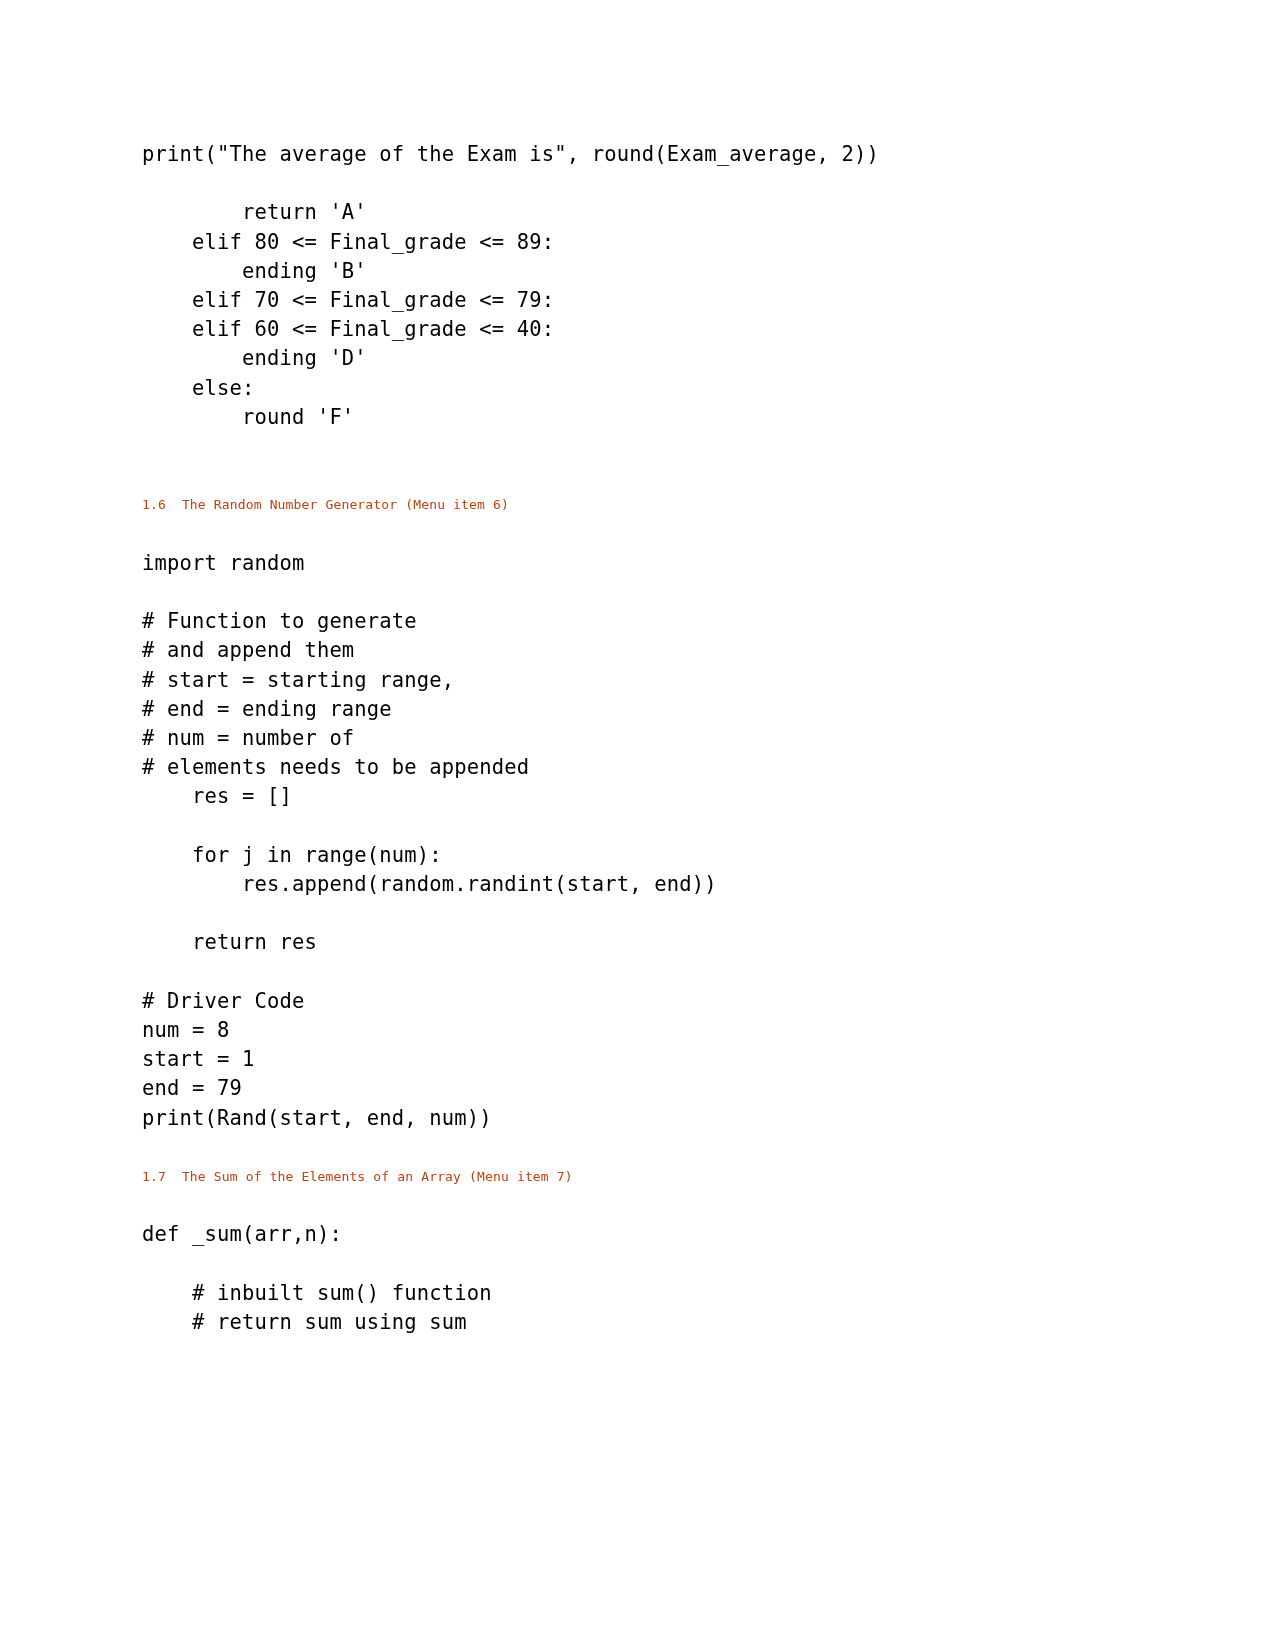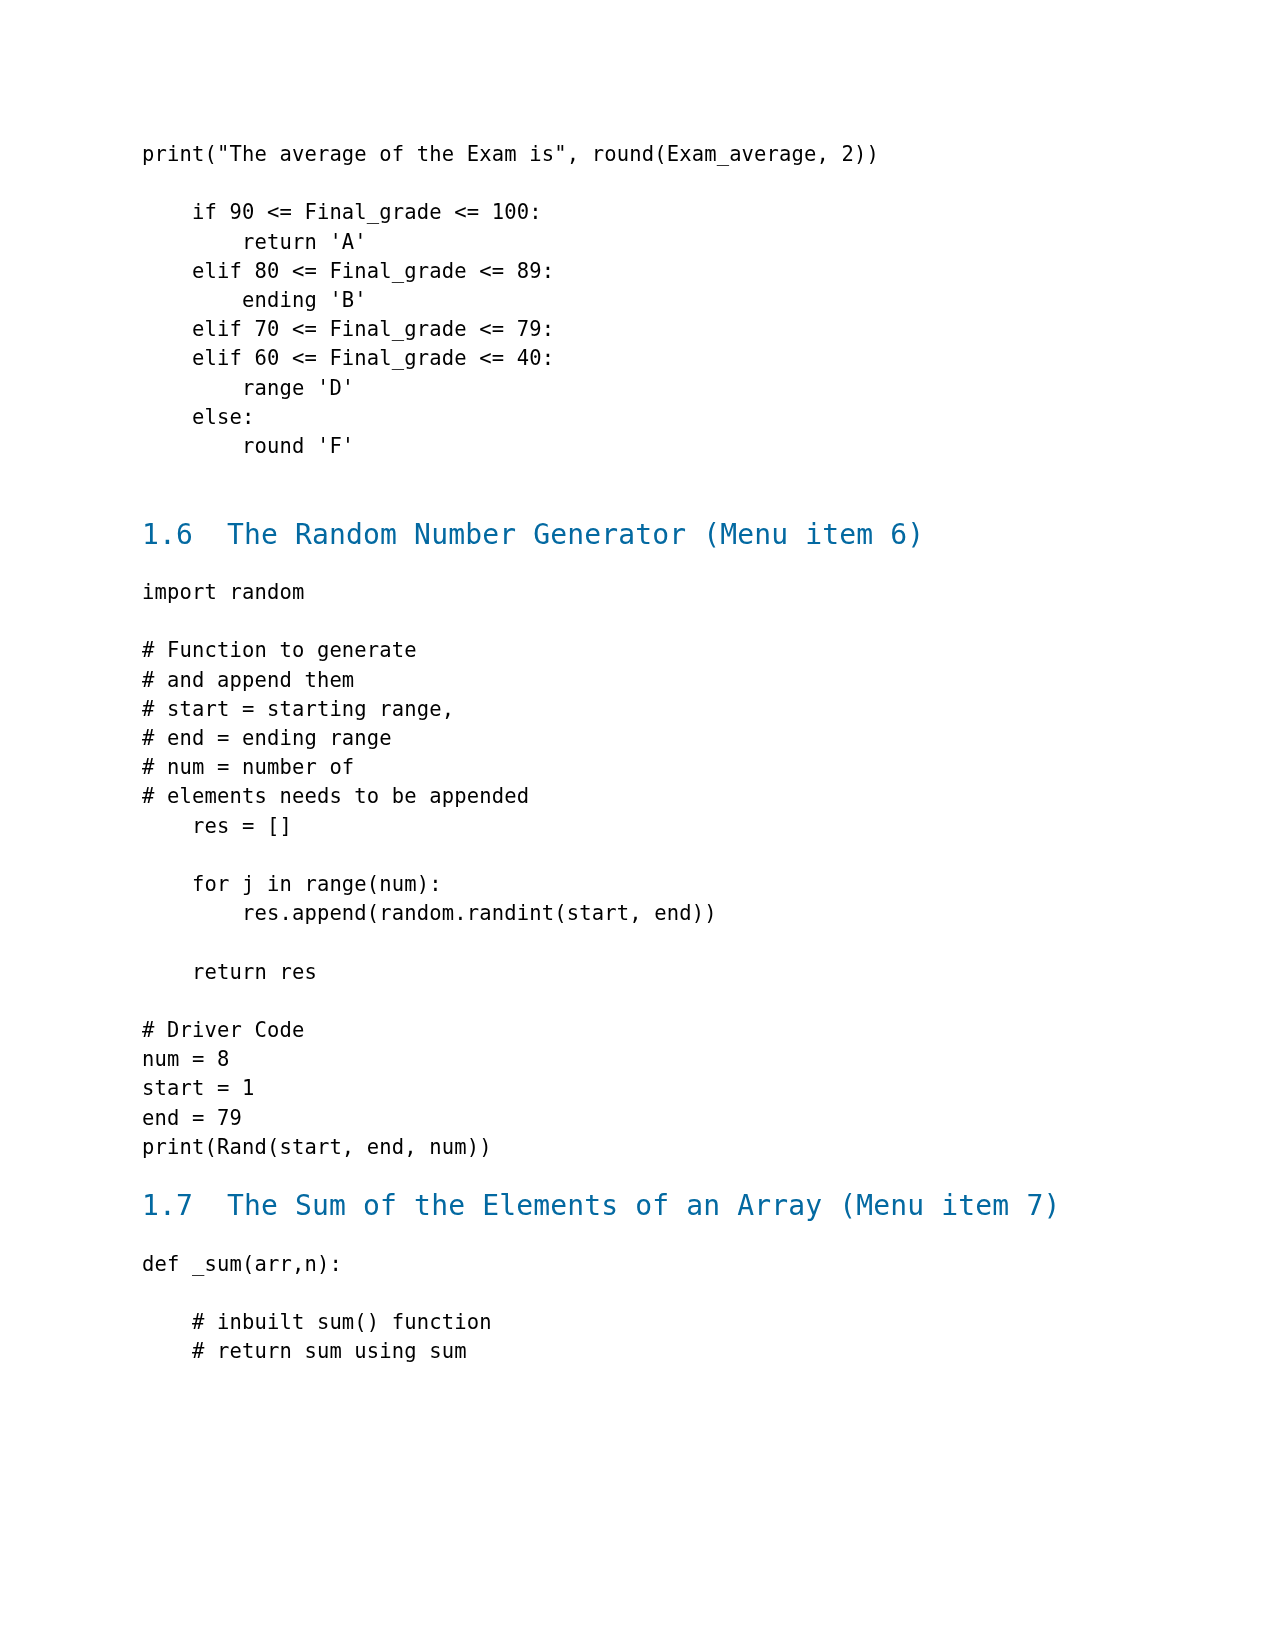--- a/index.html
+++ b/index.html
@@ -33,43 +33,42 @@
     letter-spacing: 0.15px;
     white-space: pre;
     color: #000000;
     min-height: 29.2px;
   }
   .code-line.blank {
     
   }
   .section-heading {
     font-family: "DejaVu Sans Mono", "Liberation Mono", monospace;
-    font-size: 28px;
+    font-size: 13px;
     line-height: 29.2px;
     letter-spacing: 0.15px;
     white-space: pre;
-    color: #0369a1;
+    color: #c2410c;
   }
 </style>
 </head>
 <body>
 
 <div id="page">
   <div id="content">
 
     <div class="code-block">
       <div class="code-line">print("The average of the Exam is", round(Exam_average, 2))</div>
       <div class="code-line blank"></div>
-      <div class="code-line">    if 90 &lt;= Final_grade &lt;= 100:</div>
       <div class="code-line">        return 'A'</div>
       <div class="code-line">    elif 80 &lt;= Final_grade &lt;= 89:</div>
       <div class="code-line">        ending 'B'</div>
       <div class="code-line">    elif 70 &lt;= Final_grade &lt;= 79:</div>
       <div class="code-line">    elif 60 &lt;= Final_grade &lt;= 40:</div>
-      <div class="code-line">        range 'D'</div>
+      <div class="code-line">        ending 'D'</div>
       <div class="code-line">    else:</div>
       <div class="code-line">        round 'F'</div>
       <div class="code-line blank"></div>
       <div class="code-line blank"></div>
     </div>
 
     <div class="section-heading">1.6  The Random Number Generator (Menu item 6)</div>
 
     <div class="code-block">
       <div class="code-line blank"></div>

